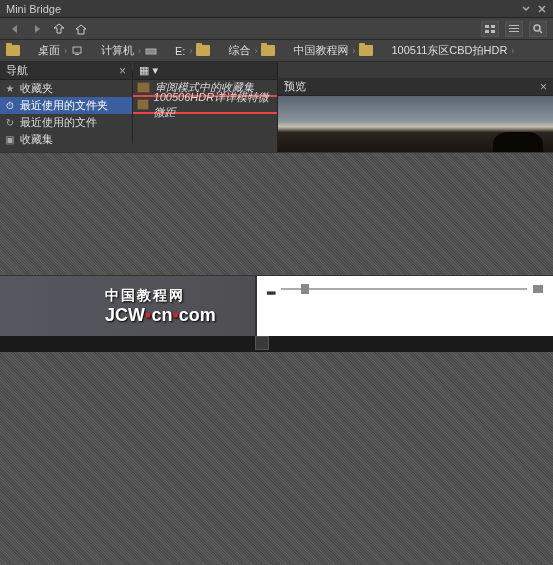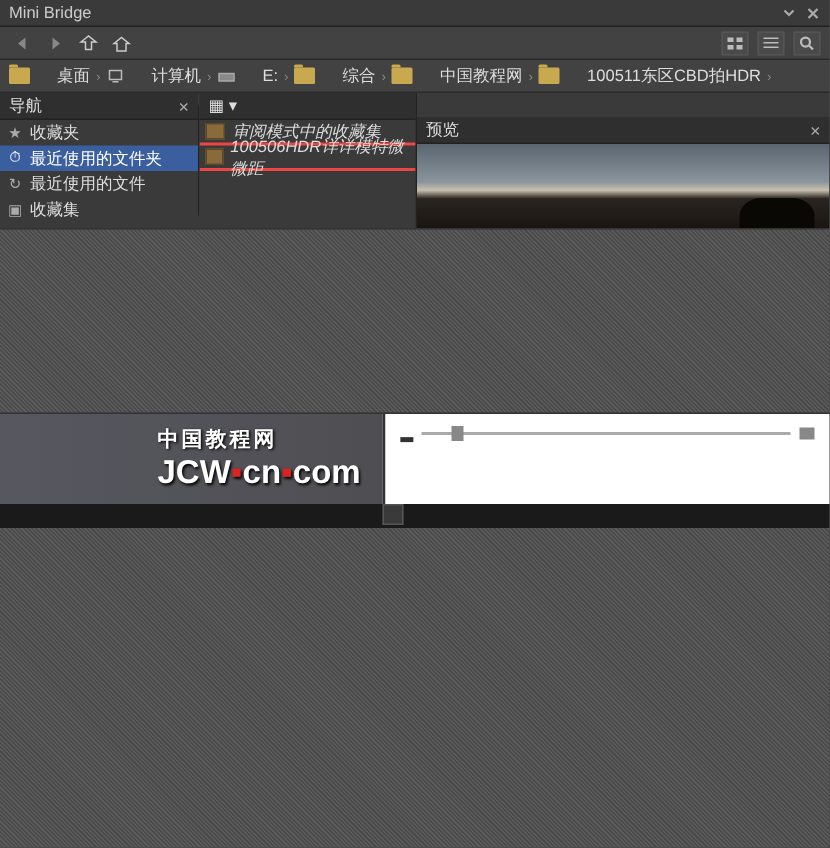--- a/index.html
+++ b/index.html
@@ -30,21 +30,21 @@
 .tree-icon { width: 12px; display: flex; justify-content: center; font-size: 10px; color: #aaa; }
 .tree-item.selected .tree-icon { color: #fff; }
 .file-item { height: 17px; display: flex; align-items: center; padding: 0 4px; gap: 5px; font-size: 11px; color: #ddd; cursor: pointer; border-bottom: 2px solid #ef4444; font-style: italic; }
 .file-thumb { width: 13px; height: 11px; background: #8a6a3a; border: 1px solid #5a4a2a; }
 .preview-img { width: 100%; height: 100%; background: linear-gradient(to bottom, #5a6570 0%, #8a949c 45%, #c8c0b0 55%, #2a2520 65%, #1a1510 100%); position: relative; }
 .preview-img::after { content: ""; position: absolute; right: 10px; bottom: 0; width: 50px; height: 20px; background: #0a0805; border-radius: 30% 30% 0 0 / 60% 60% 0 0; }
 .grain-area { height: 124px; background-image: repeating-linear-gradient(45deg, #5a5a5a 0, #5a5a5a 1px, #4a4a4a 1px, #4a4a4a 2px); border-top: 1px solid #333; border-bottom: 1px solid #333; }
 .bottom-area { height: 60px; display: flex; background: #f5f5f5; }
 .watermark { width: 257px; background: linear-gradient(to right, rgba(70,70,80,0.9), rgba(60,60,65,0.9)); display: flex; flex-direction: column; justify-content: center; padding-left: 105px; border-right: 2px solid #333; }
 .wm-line1 { color: #fff; font-size: 14px; font-weight: bold; text-shadow: 1px 1px 2px #000; letter-spacing: 2px; }
-.wm-line2 { color: #fff; font-size: 22px; font-weight: bold; text-shadow: 1px 1px 2px #000; font-family: Arial; }
+.wm-line2 { color: #fff; font-size: 18px; font-weight: bold; text-shadow: 1px 1px 2px #000; font-family: Arial; }
 .wm-dot { color: #d22; }
 .status-area { flex: 1; background: #fff; padding: 6px 10px; font-size: 11px; color: #333; }
 .slider-row { display: flex; align-items: center; gap: 6px; margin-bottom: 6px; }
 .slider-track { flex: 1; height: 2px; background: #aaa; position: relative; }
 .slider-thumb { position: absolute; left: 8%; top: -4px; width: 8px; height: 10px; background: #888; }
 .slider-end { width: 10px; height: 8px; background: #888; }
 .dark-strip { height: 16px; background: #1a1a1a; position: relative; }
 .dark-marker { position: absolute; left: 255px; top: 0; width: 14px; height: 14px; background: #3a3a3a; border: 1px solid #555; }
 .grain-area2 { height: 213px; background-image: repeating-linear-gradient(45deg, #5a5a5a 0, #5a5a5a 1px, #4a4a4a 1px, #4a4a4a 2px); }
 </style>

